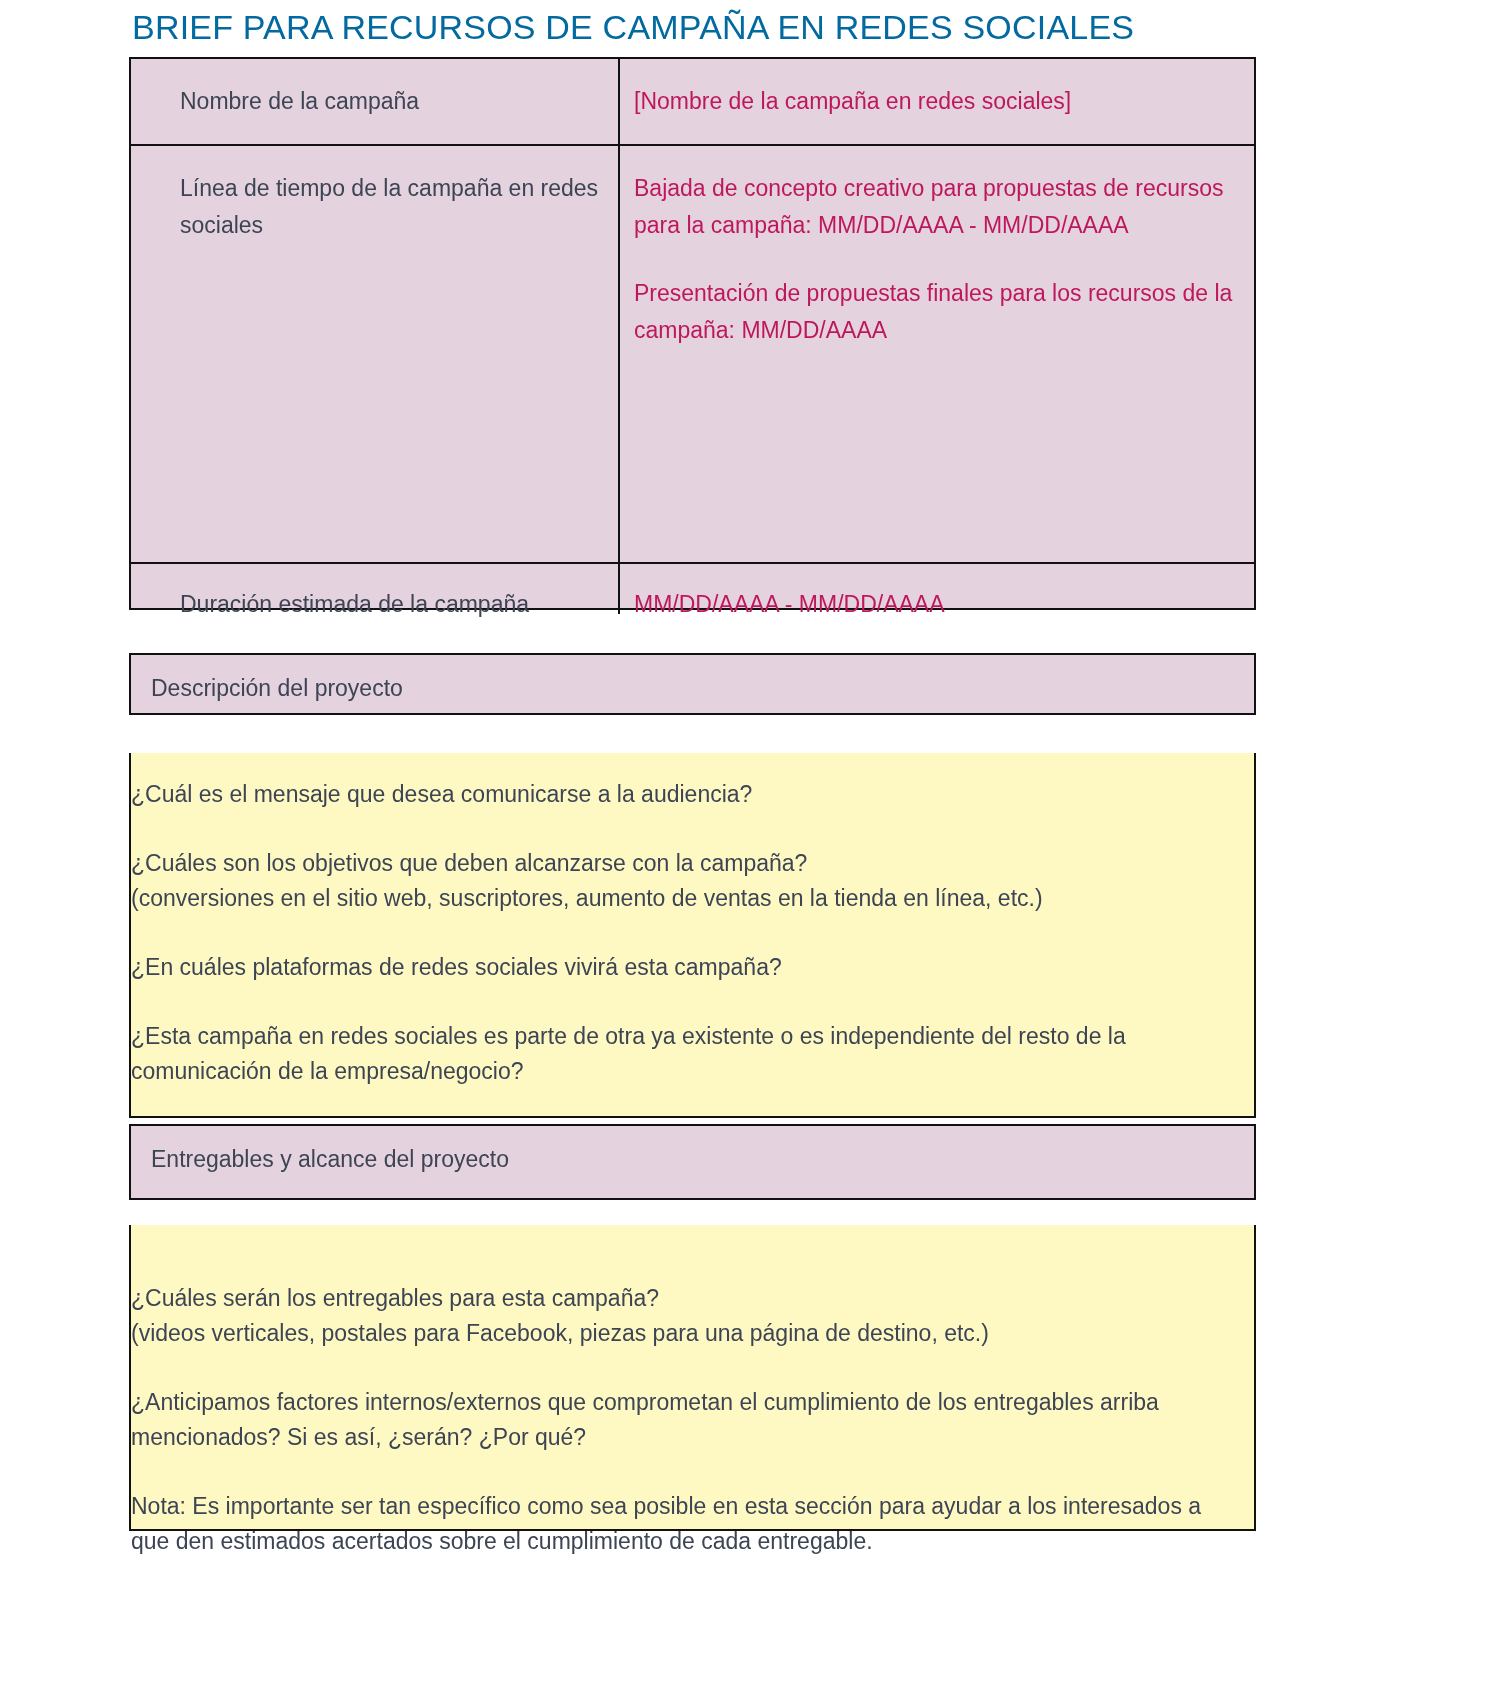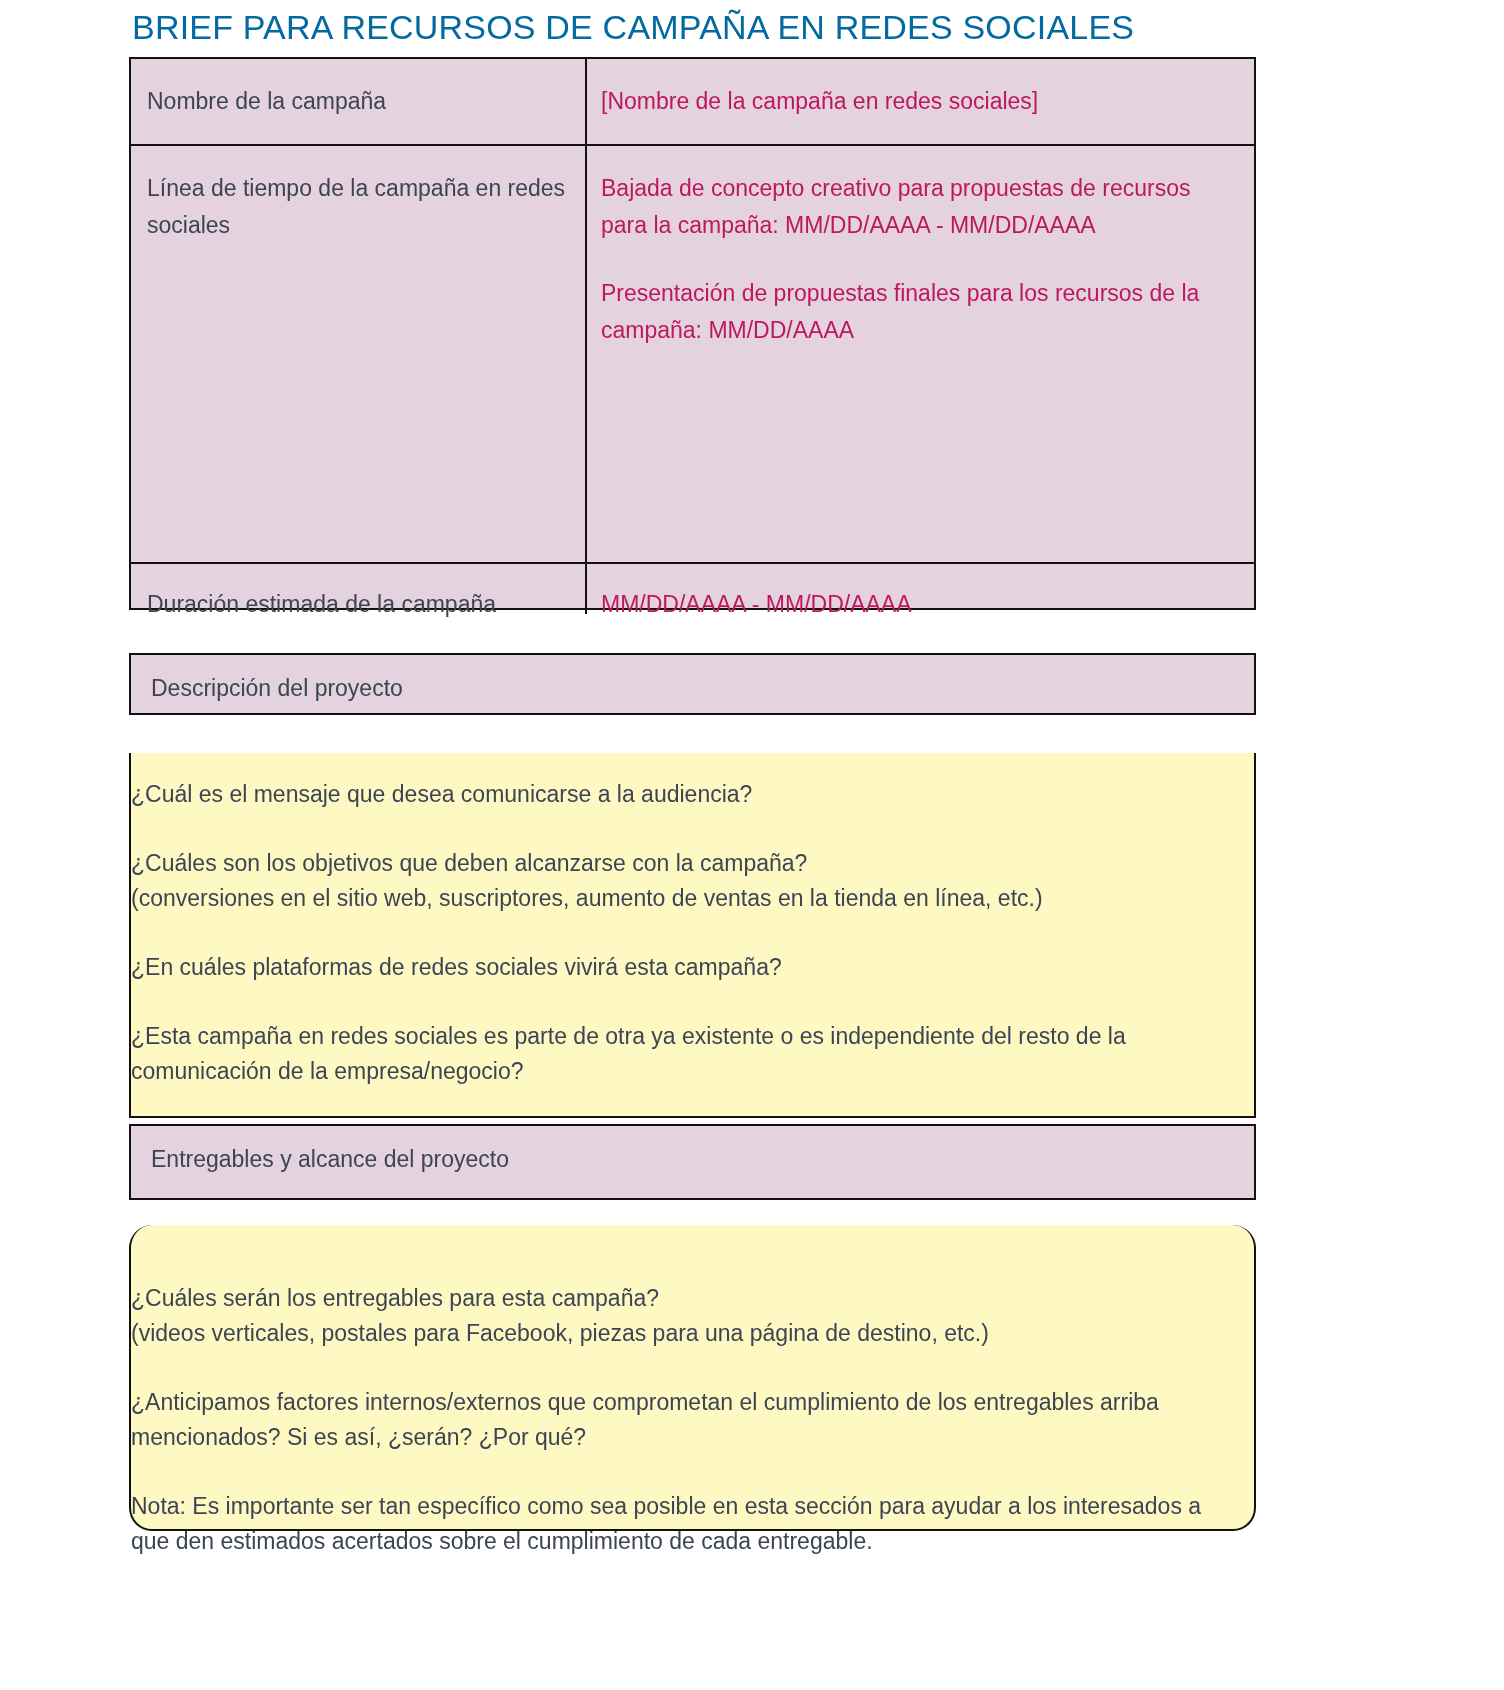--- a/index.html
+++ b/index.html
@@ -49,20 +49,21 @@
   #info-table {
     top: 57px;
     height: 553px;
     display: flex;
     flex-direction: column;
   }
   .trow {
     display: flex;
     flex: none;
     border-bottom: 2px solid #111111;
+    padding-left: 33px;
   }
   .trow:last-child { border-bottom: none; }
   .tcell-label {
     width: 456px;
     box-sizing: border-box;
     border-right: 2px solid #111111;
     padding: 24px 14px 14px 16px;
     font-size: 23px;
     line-height: 1.62;
     color: #3d4454;
@@ -115,21 +116,21 @@
   .section-body p {
     margin: 0 0 34px 0;
   }
   .section-body p:last-child { margin-bottom: 0; }
   .section-body p .ln { display: block; }
 
   #desc-head { top: 653px; height: 62px; }
   #desc-body { top: 715px; height: 365px; }
 
   #deliv-head { top: 1124px; height: 76px; }
-  #deliv-body { top: 1187px; height: 306px; padding-top: 56px; border-radius: 23px; }
+  #deliv-body { top: 1187px; height: 306px; padding-top: 56px; }
 </style>
 </head>
 <body>
 
 <div class="page">
 
   <div class="doc-title">BRIEF PARA RECURSOS DE CAMPAÑA EN REDES SOCIALES</div>
 
   <div class="block" id="info-table">
 

